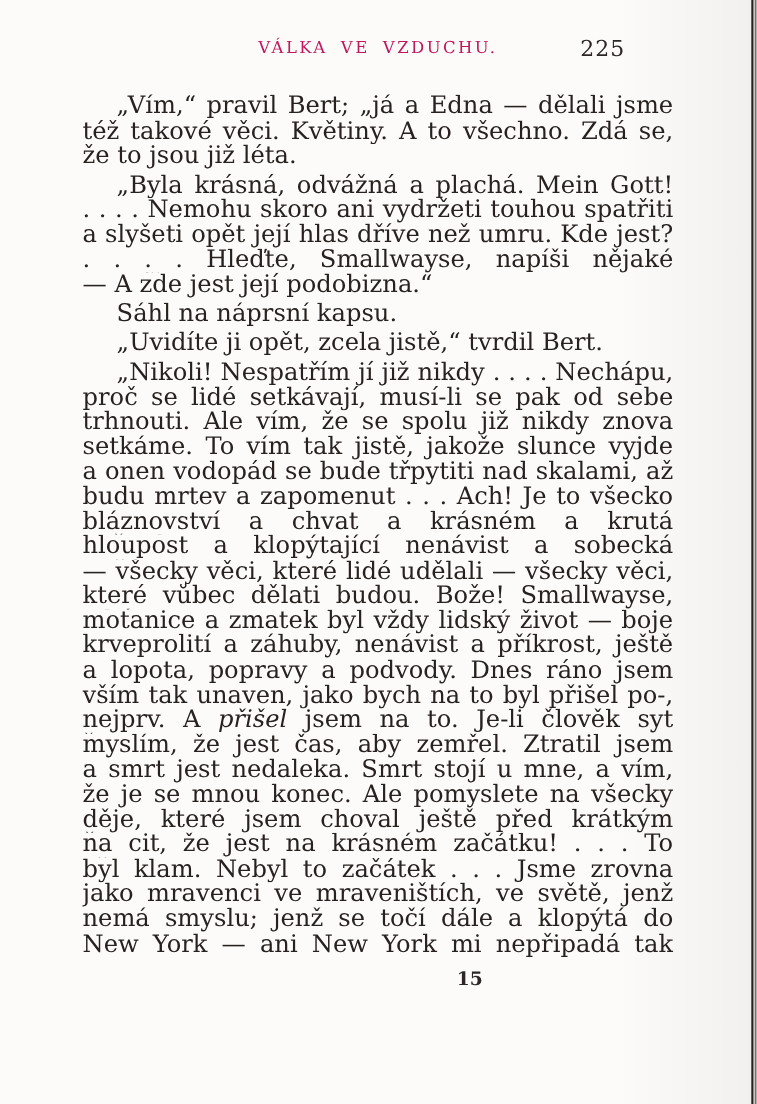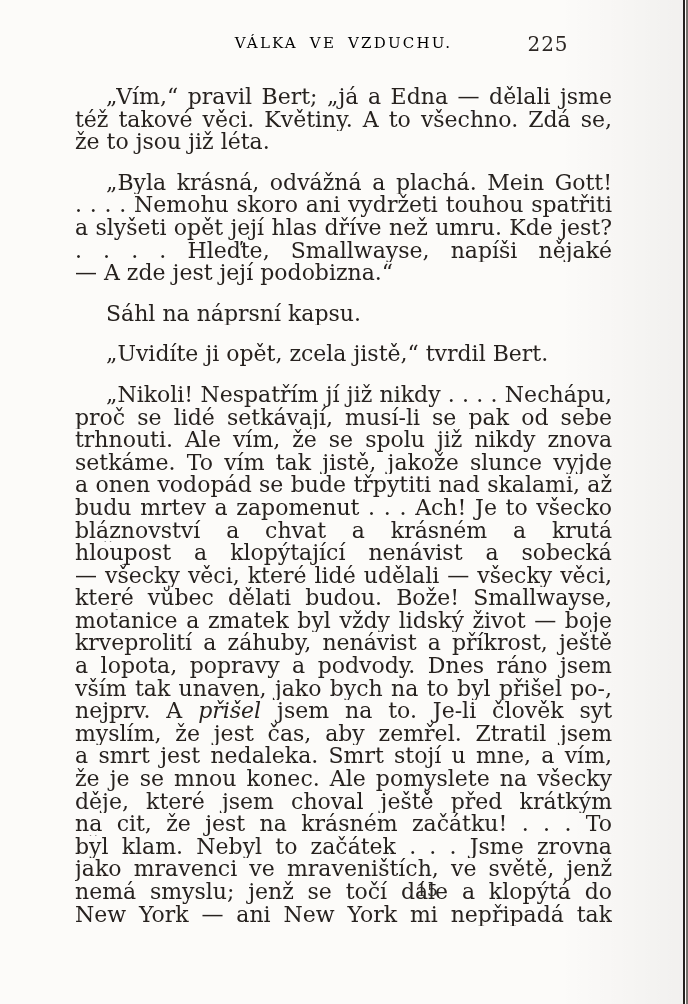--- a/index.html
+++ b/index.html
@@ -37,57 +37,58 @@
     background: #75716c;
   }
   .running-header {
     position: absolute;
     top: 34px; left: 75px;
     width: 537px;
     text-align: center;
     font-size: 15px;
     letter-spacing: 2.2px;
     word-spacing: 5px;
-    color: #000000;
+    color: #be185d;
   }
   .page-number {
     position: absolute;
     top: 32px; left: 525px;
     width: 46px;
     text-align: center;
     font-size: 20px;
     letter-spacing: 1px;
     color: #2c2724;
   }
   .text-block {
     position: absolute;
     top: 86px; left: 75px;
     width: 537px;
     font-size: 22px;
   }
-  .para + .para { margin-top: 18px; }
+  .para + .para { margin-top: 4px; }
   .line {
     line-height: 22.6px;
     height: 22.6px;
     white-space: normal;
     overflow: hidden;
   }
   .line.j {
     text-align: justify;
     text-align-last: justify;
   }
   .line.indent { text-indent: 31px; }
   .line i { font-style: italic; }
   .signature-mark {
     position: absolute;
     top: 880px; left: 402px;
     width: 50px;
     text-align: center;
     font-size: 17px;
     color: #2c2724;
+    font-weight: bold;
   }
 </style>
 </head>
 <body>
 
 <div class="scan-page">
   <div class="paper-shade"></div>
 
   <div class="running-header">VÁLKA VE VZDUCHU.</div>
 

